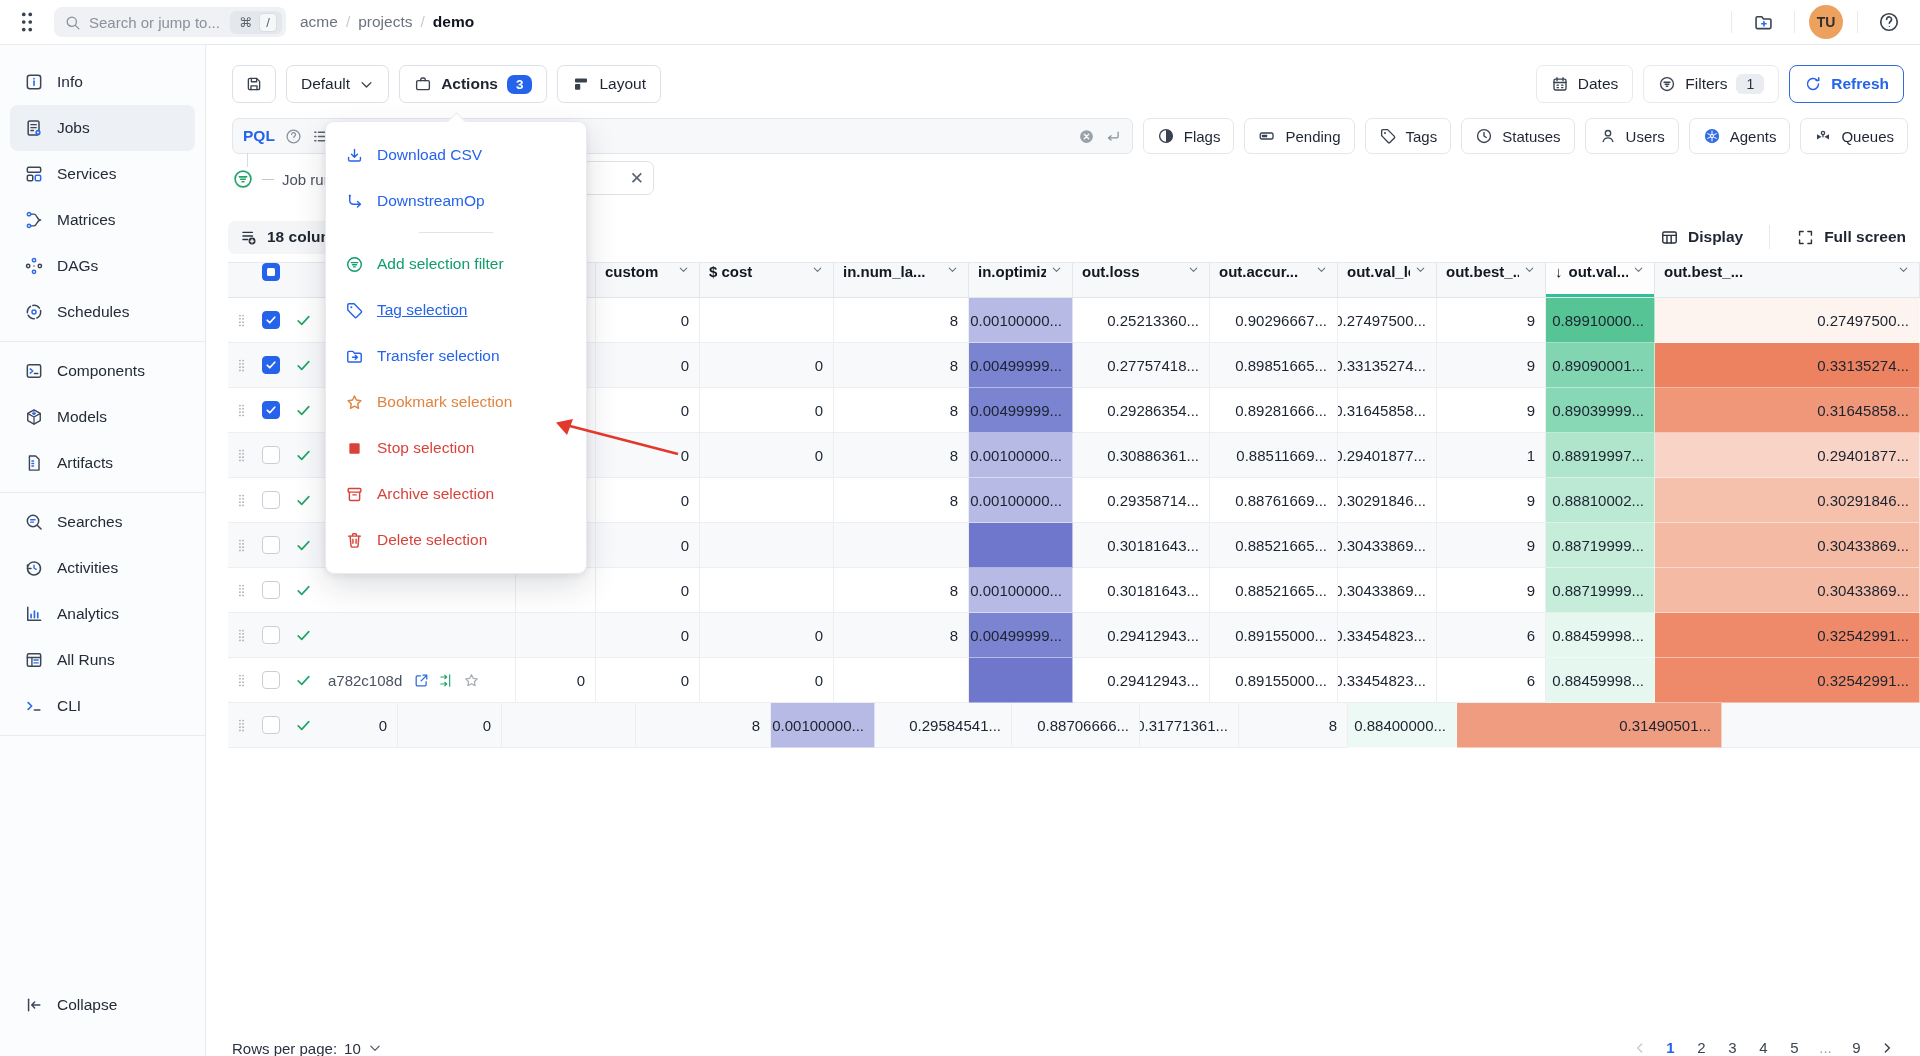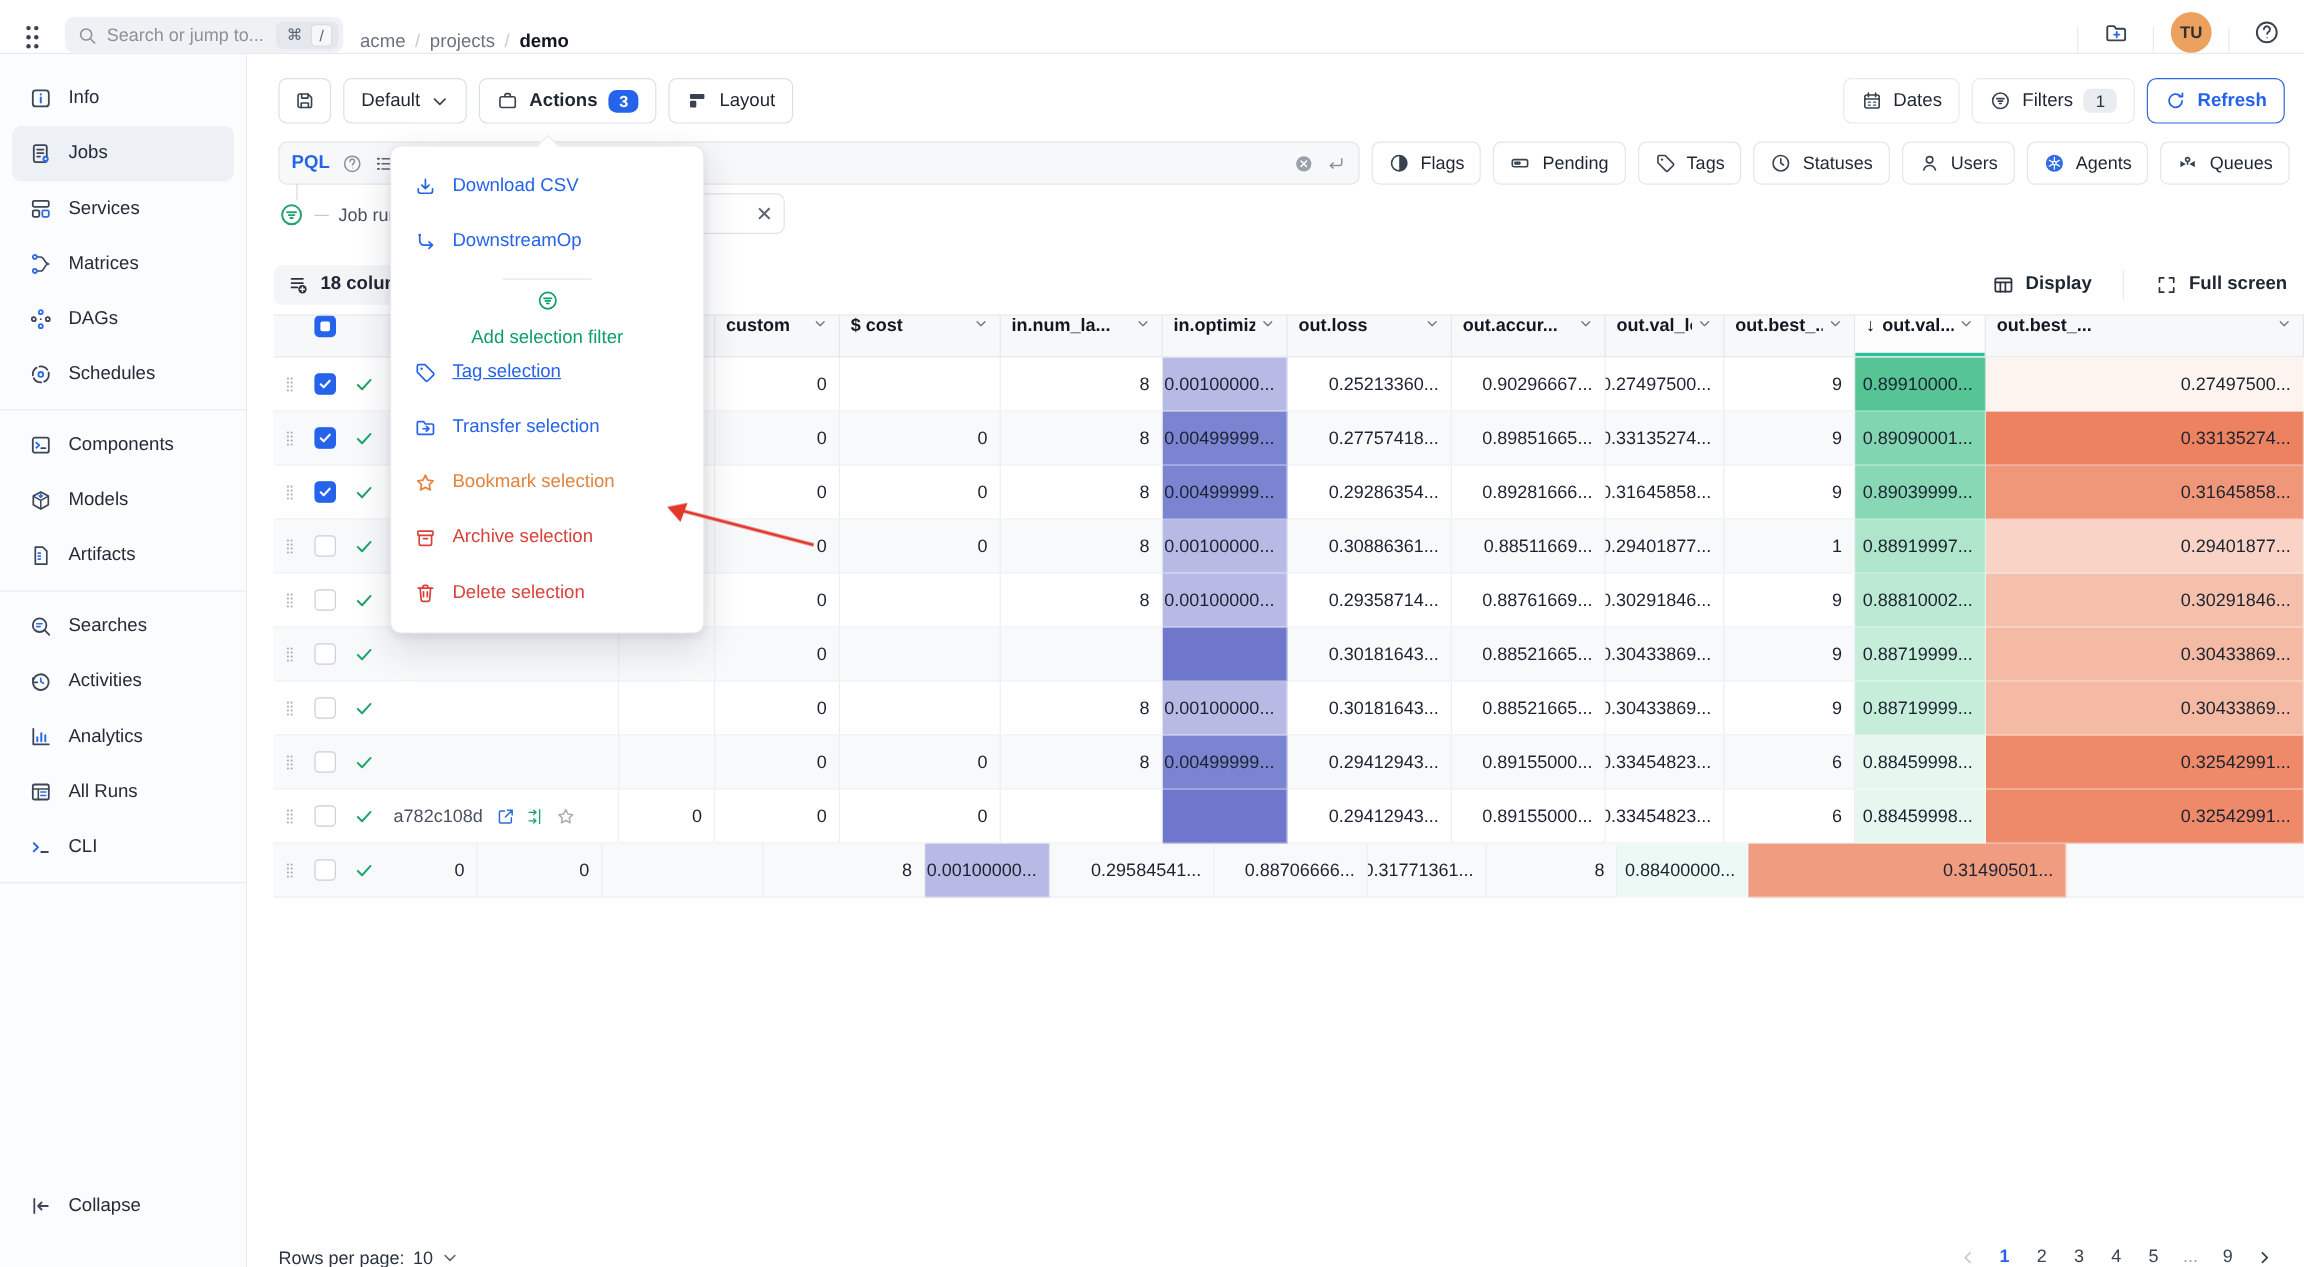--- a/index.html
+++ b/index.html
@@ -3,21 +3,21 @@
 <meta charset="utf-8">
 <style>
   * { margin:0; padding:0; box-sizing:border-box; }
   html,body { width:1920px; height:1056px; overflow:hidden; background:#fff;
     font-family:"Liberation Sans","DejaVu Sans",sans-serif; color:#1c2330; }
   svg { display:block; }
   .ic { display:inline-flex; align-items:center; justify-content:center; flex:0 0 auto; }
 
   
   .topbar { height:45px; background:#fff; border-bottom:1px solid #e7e9ec;
-    display:flex; align-items:flex-end; padding:0 14px; gap:14px; position:relative; z-index:30; }
+    display:flex; align-items:center; padding:0 14px; gap:14px; position:relative; z-index:30; }
   .appmenu { width:26px; height:26px; color:#39424f; display:flex; align-items:center; justify-content:center; }
   .searchbox { width:232px; height:30px; background:#eff1f4; border-radius:8px;
     display:flex; align-items:center; padding:0 4px 0 10px; gap:8px; color:#8a919c; }
   .searchbox .ph { flex:1; font-size:15px; white-space:nowrap; }
   .keys { display:flex; align-items:center; gap:3px; background:#e4e7eb; border-radius:6px; padding:2px 5px; }
   .key { font-size:13px; color:#5c6470; padding:1px 4px; }
   .key.slash { background:#f6f7f9; border:1px solid #d9dee4; border-radius:4px; min-width:18px; text-align:center; }
   .crumbs { display:flex; align-items:center; gap:8px; font-size:15.5px; color:#6b7280; }
   .crumbs .sep { color:#c7ccd3; }
   .crumbs .last { color:#10151f; font-weight:700; }
@@ -1191,21 +1191,21 @@
       <span class="ic">
         <svg width="100%" height="100%" viewBox="0 0 24 24" fill="none" stroke="currentColor" stroke-width="1.8" stroke-linecap="round" stroke-linejoin="round">
           <path d="M6 4.5V11a4.5 4.5 0 004.5 4.5H19"></path>
           <path d="M15.8 12l3.6 3.5-3.6 3.5"></path>
           <circle cx="6" cy="4.8" r="1.4" fill="currentColor" stroke="none"></circle>
         </svg>
       </span>
       <span class="mlabel">DownstreamOp</span>
     </div>
     <div class="mdiv"></div>
-    <div class="mitem" style="color: rgb(15, 157, 106); flex-direction: column;">
+    <div class="mitem" style="color: rgb(15, 157, 106);">
       <span class="ic">
         <svg width="100%" height="100%" viewBox="0 0 24 24" fill="none" stroke="currentColor" stroke-width="1.8" stroke-linecap="round" stroke-linejoin="round">
           <circle cx="12" cy="12" r="8.6"></circle>
           <path d="M8 9.6h8M9.5 12.3h5M11 15h2"></path>
         </svg>
       </span>
       <span class="mlabel">Add selection filter</span>
     </div>
     <div class="mitem u" style="color: rgb(37, 99, 235);">
       <span class="ic">
@@ -1225,20 +1225,28 @@
       </span>
       <span class="mlabel">Transfer selection</span>
     </div>
     <div class="mitem" style="color: rgb(226, 131, 63);">
       <span class="ic">
         <svg width="100%" height="100%" viewBox="0 0 24 24" fill="none" stroke="currentColor" stroke-width="1.8" stroke-linecap="round" stroke-linejoin="round">
           <path d="M12 3.8l2.5 5.1 5.6.8-4 4 1 5.6-5.1-2.7-5.1 2.7 1-5.6-4-4 5.6-.8z"></path>
         </svg>
       </span>
       <span class="mlabel">Bookmark selection</span>
+    </div>
+    <div class="mitem" style="color: rgb(216, 66, 58);">
+      <span class="ic">
+        <svg width="100%" height="100%" viewBox="0 0 24 24" fill="none" stroke-linecap="round" stroke-linejoin="round">
+          <rect x="5.5" y="5.5" width="13" height="13" rx="1.6" fill="currentColor"></rect>
+        </svg>
+      </span>
+      <span class="mlabel">Stop selection</span>
     </div>
     <div class="mitem" style="color: rgb(216, 66, 58);">
       <span class="ic">
         <svg width="100%" height="100%" viewBox="0 0 24 24" fill="none" stroke="currentColor" stroke-width="1.8" stroke-linecap="round" stroke-linejoin="round">
           <rect x="4" y="4.5" width="16" height="4.5" rx="1"></rect>
           <path d="M5.5 9v9a1.5 1.5 0 001.5 1.5h10a1.5 1.5 0 001.5-1.5V9"></path>
           <path d="M10 12.5h4"></path>
         </svg>
       </span>
       <span class="mlabel">Archive selection</span>

